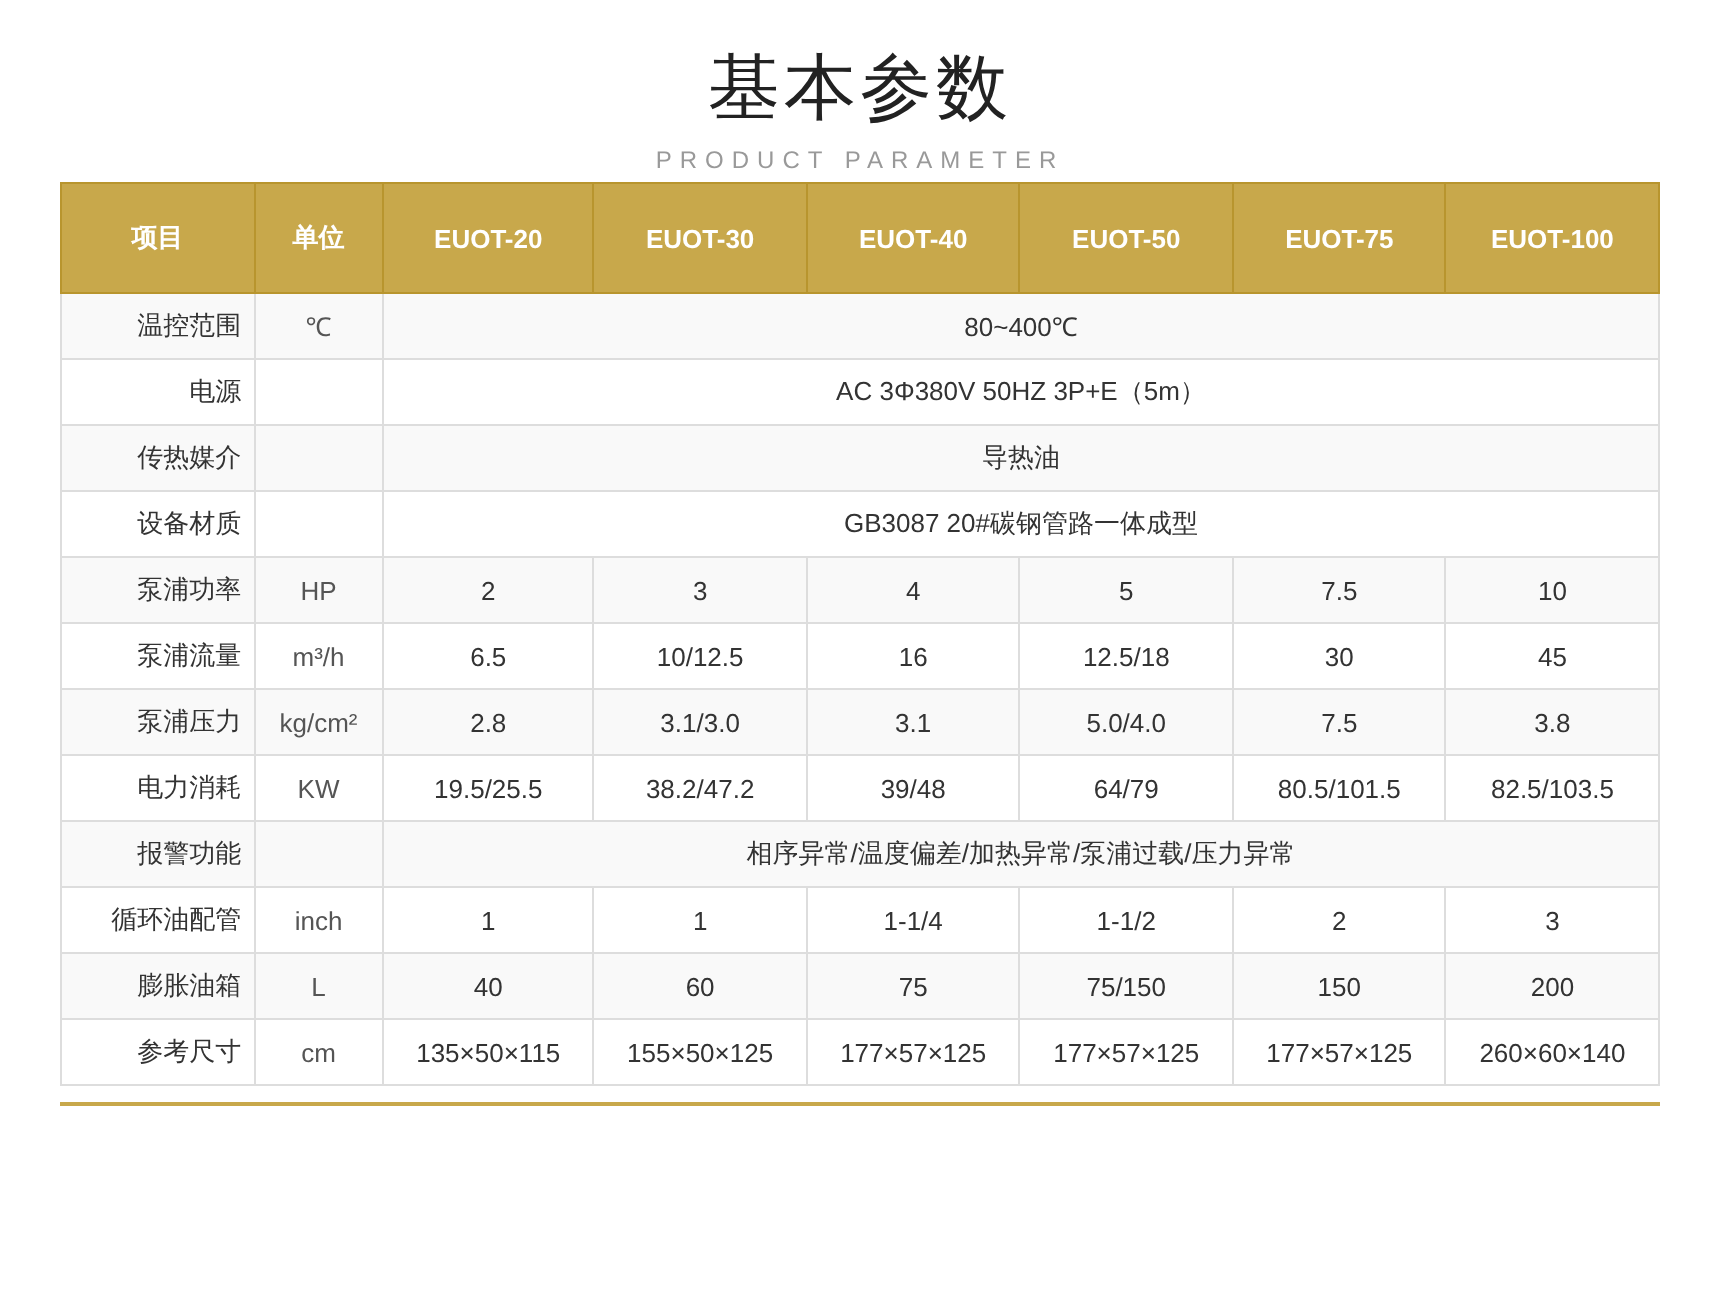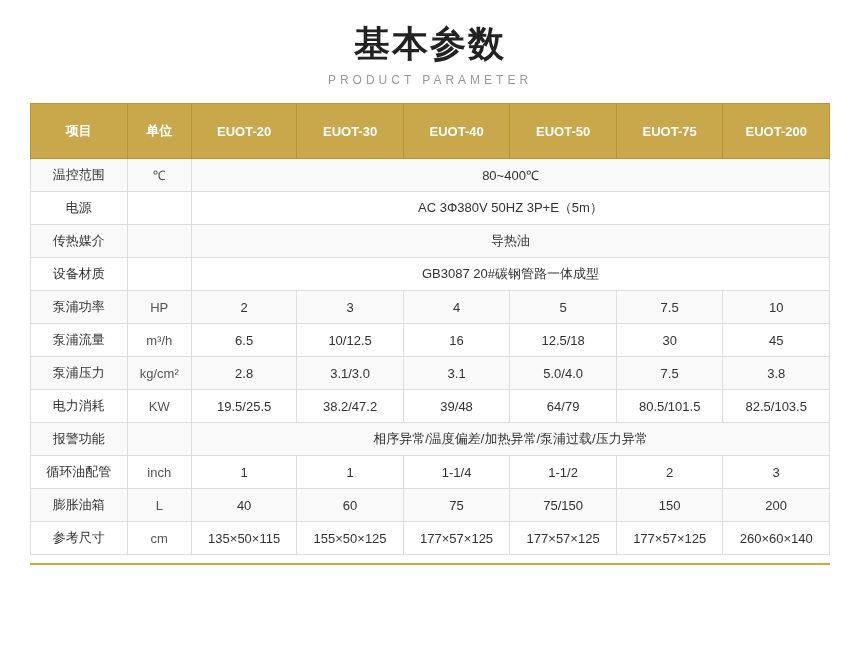--- a/index.html
+++ b/index.html
@@ -6,31 +6,31 @@
     body {
       font-family: "Microsoft YaHei", "SimHei", Arial, sans-serif;
       background: #fff;
       width: 860px;
       min-height: 647px;
       padding: 20px 30px 20px 30px;
     }
     .page-title {
       text-align: center;
       font-size: 36px;
-      font-weight: bold;
+      font-weight: normal;
       color: #222;
       margin-bottom: 4px;
       letter-spacing: 2px;
     }
     .page-subtitle {
       text-align: center;
       font-size: 12px;
       color: #999;
       letter-spacing: 4px;
-      margin-bottom: 16px;
+      margin-bottom: 4px;
     }
     table {
       width: 100%;
       border-collapse: collapse;
       font-size: 13px;
     }
     thead tr th {
       background: #c8a84b;
       color: #fff;
       font-weight: bold;
@@ -45,21 +45,21 @@
       border: 1px solid #ddd;
       color: #333;
     }
     tbody tr:nth-child(odd) td {
       background: #f9f9f9;
     }
     tbody tr:nth-child(even) td {
       background: #fff;
     }
     td.label-col {
-      text-align: center;
+      text-align: right;
       font-weight: normal;
       color: #333;
     }
     td.unit-col {
       text-align: center;
       color: #555;
     }
     .bottom-line {
       margin-top: 8px;
       border-bottom: 2px solid #c8a84b;
@@ -74,21 +74,21 @@
 <table>
   <thead>
     <tr>
       <th>项目</th>
       <th>单位</th>
       <th>EUOT-20</th>
       <th>EUOT-30</th>
       <th>EUOT-40</th>
       <th>EUOT-50</th>
       <th>EUOT-75</th>
-      <th>EUOT-200</th>
+      <th>EUOT-100</th>
     </tr>
   </thead>
   <tbody id="table-body">
   <tr>
         <td class="label-col">温控范围</td>
         <td class="unit-col">℃</td>
         <td colspan="6">80~400℃</td>
       </tr>
       <tr>
         <td class="label-col">电源</td>

